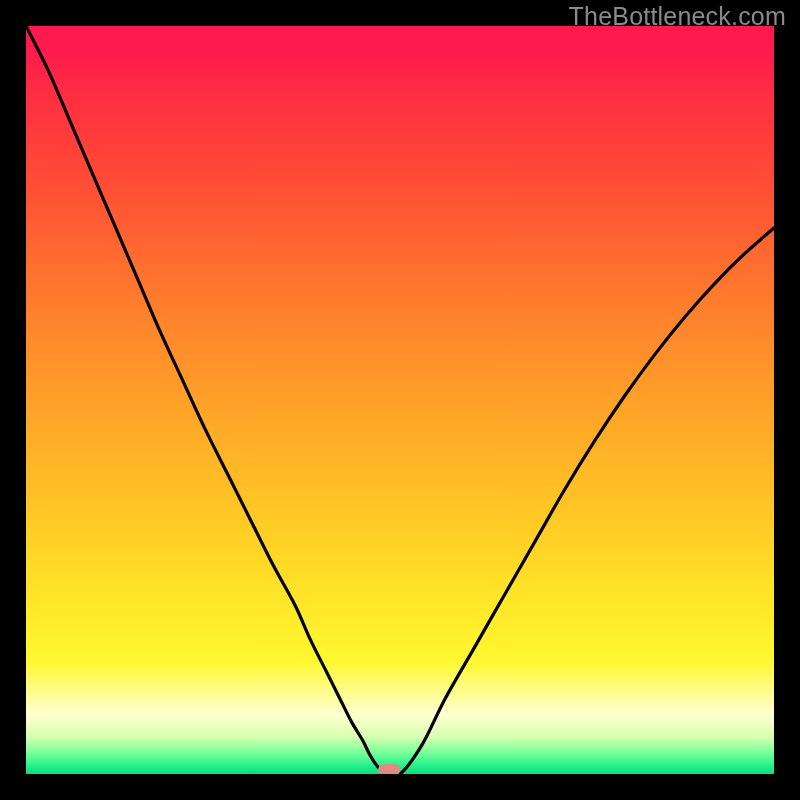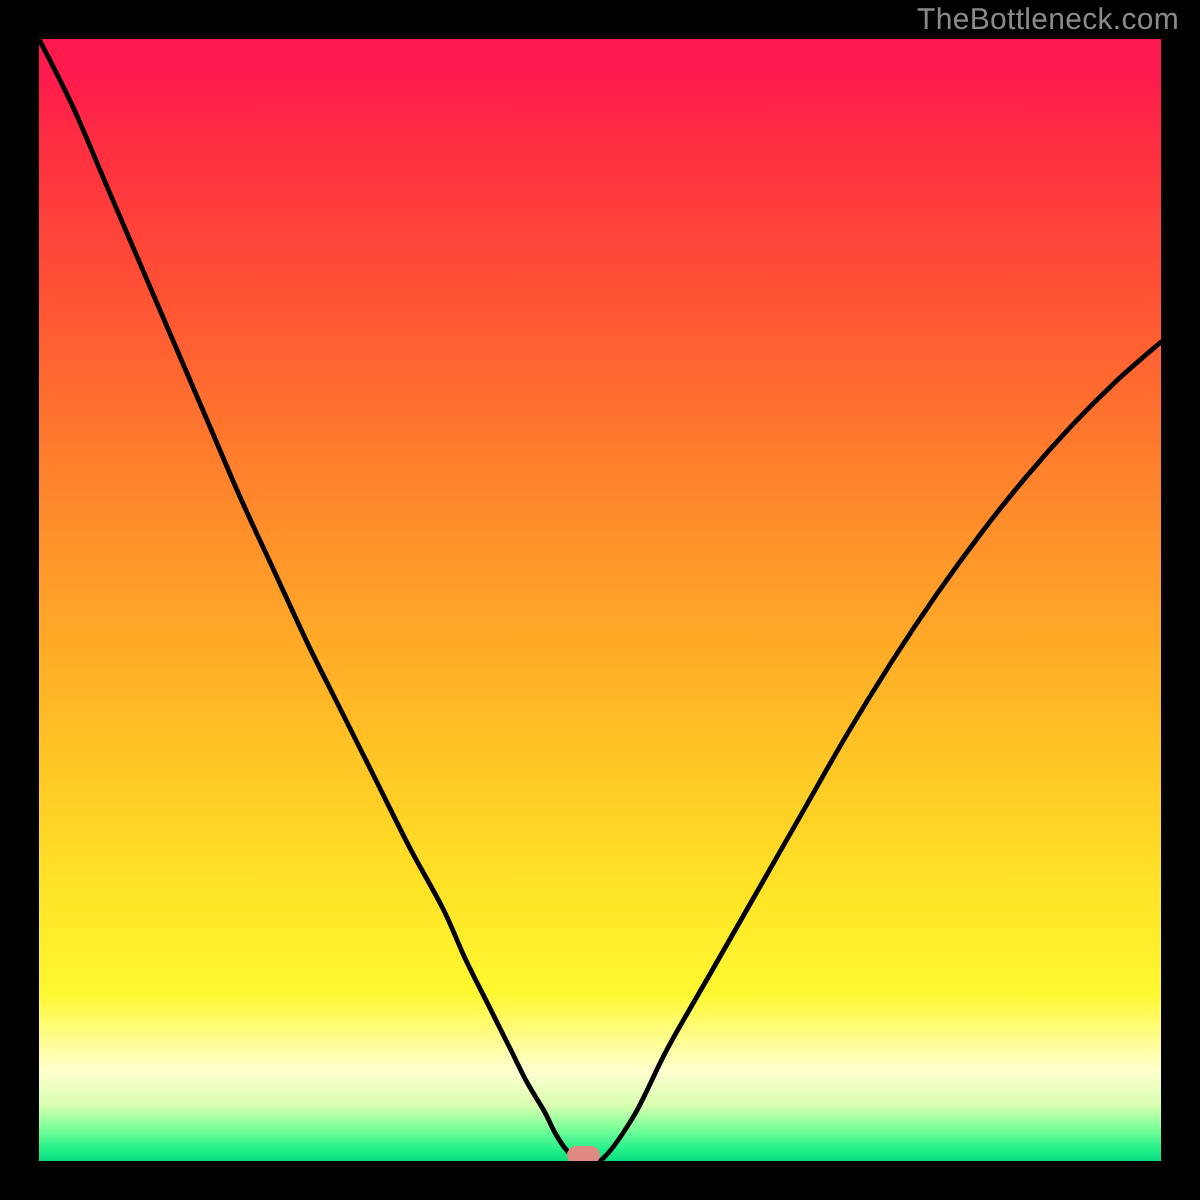--- a/index.html
+++ b/index.html
@@ -14,21 +14,21 @@
     position: relative;
     width: 800px;
     height: 800px;
     background: #000;
   }
   .watermark {
     position: absolute;
     top: 2px;
     right: 14px;
     font-family: Arial, Helvetica, sans-serif;
-    font-size: 20px;
+    font-size: 25px;
     color: #8a8a8a;
     font-weight: 500;
     letter-spacing: 0.2px;
   }
   .plot-area {
     position: absolute;
     left: 26px;
     top: 26px;
     width: 748px;
     height: 748px;

